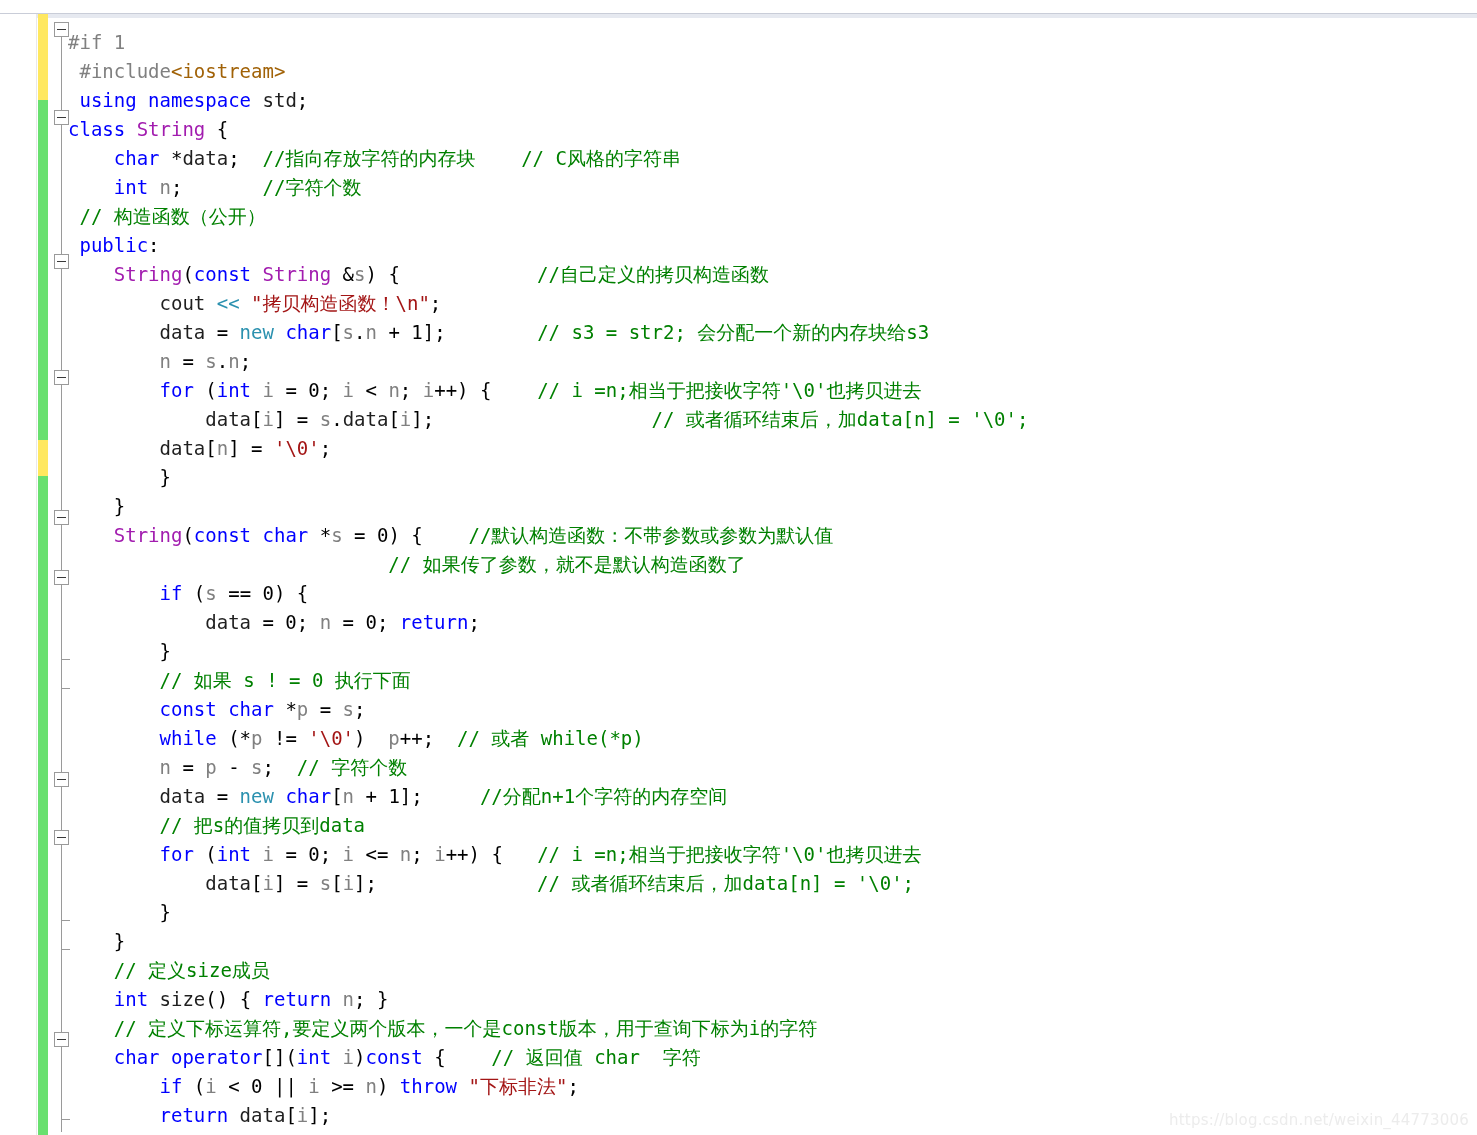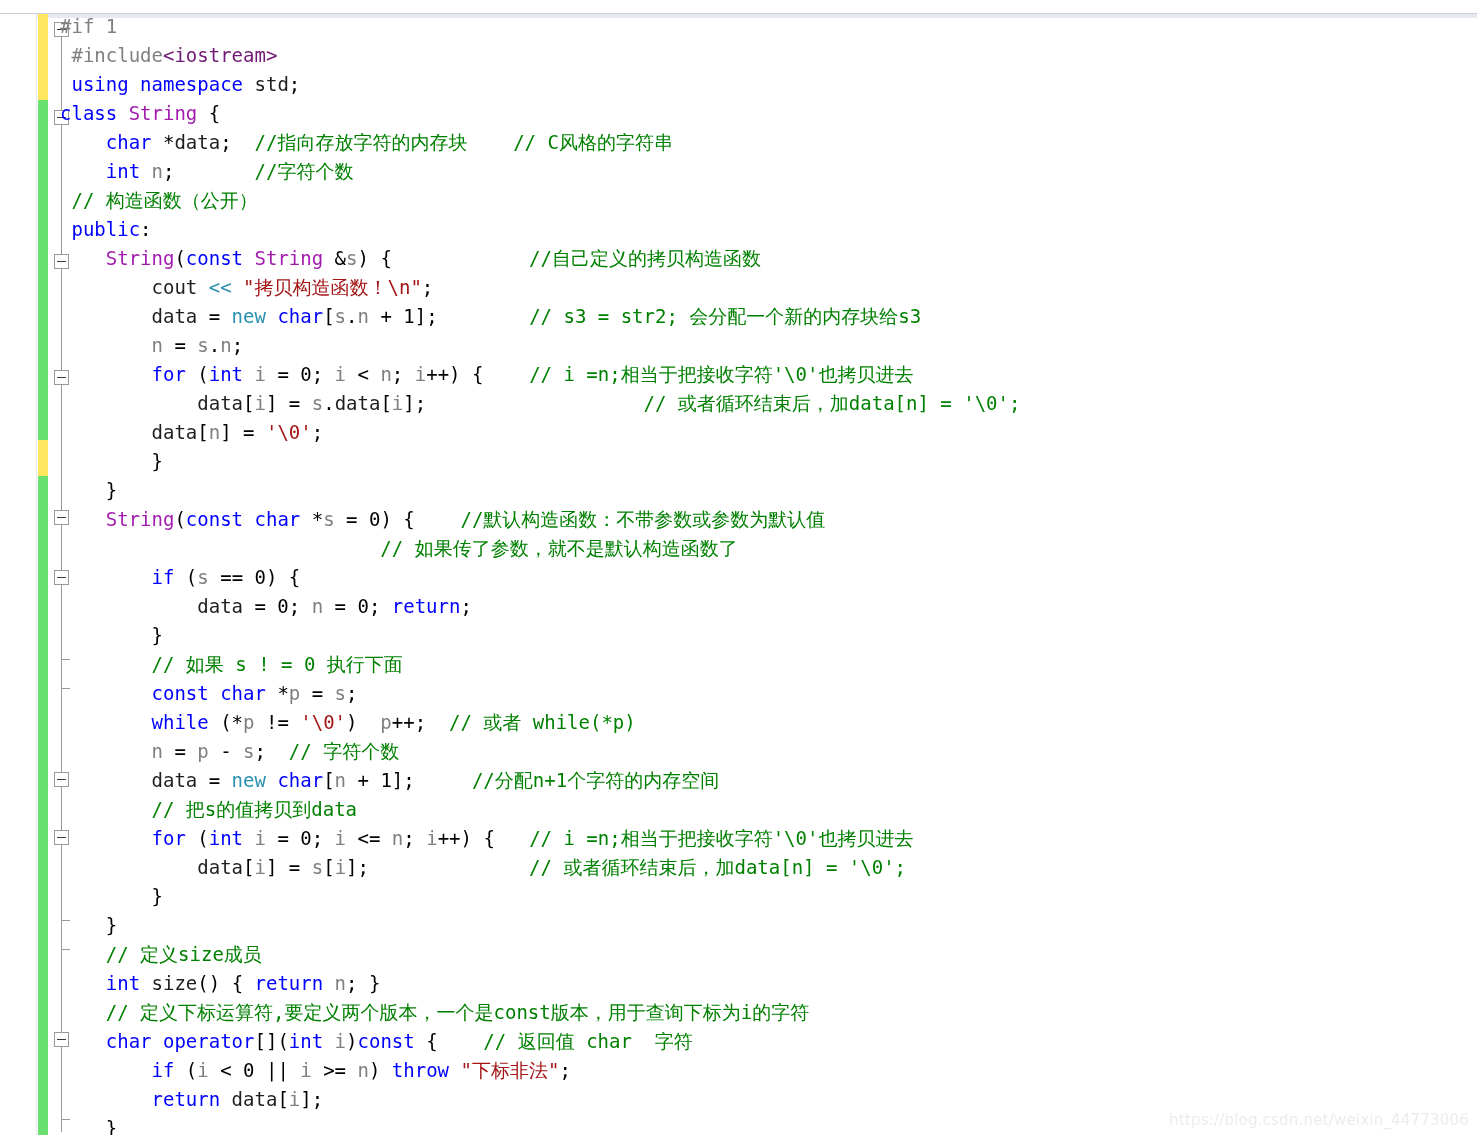--- a/index.html
+++ b/index.html
@@ -70,31 +70,32 @@
     content:"";position:absolute;left:2px;top:6px;width:9px;height:1px;background:#3a3a3a;
   }
   
   #code{
     position:absolute;left:60px;top:0;width:1417px;height:1121px;
     font-family:"DejaVu Sans Mono","Liberation Mono",monospace;
     font-size:19px;
     white-space:pre;
   }
   #code .ln{
-    position:absolute;left:0;height:29px;line-height:29px;
+    position:absolute;left:8px;height:29px;line-height:29px;
     white-space:pre;
+    margin-top:16px;
   }
   
   .kw   {color:#0000ff;}        
   .kw2  {color:#2b91af;}        
   .cls  {color:#a21caf;}        
   .cmt  {color:#008000;}        
   .str  {color:#a31515;}        
   .pre  {color:#808080;}        
-  .preh {color:#701a75;}        
+  .preh {color:#a16207;}        
   .id   {color:#1f1f1f;}        
   .idg  {color:#808080;}
   .cjk  {font-family:"DejaVu Sans","Liberation Sans",sans-serif;}
   
   #watermark{
     position:absolute;right:8px;bottom:6px;
     font-family:"DejaVu Sans","Liberation Sans",sans-serif;
     font-size:15px;color:#ececec;letter-spacing:.2px;
     user-select:none;
   }

